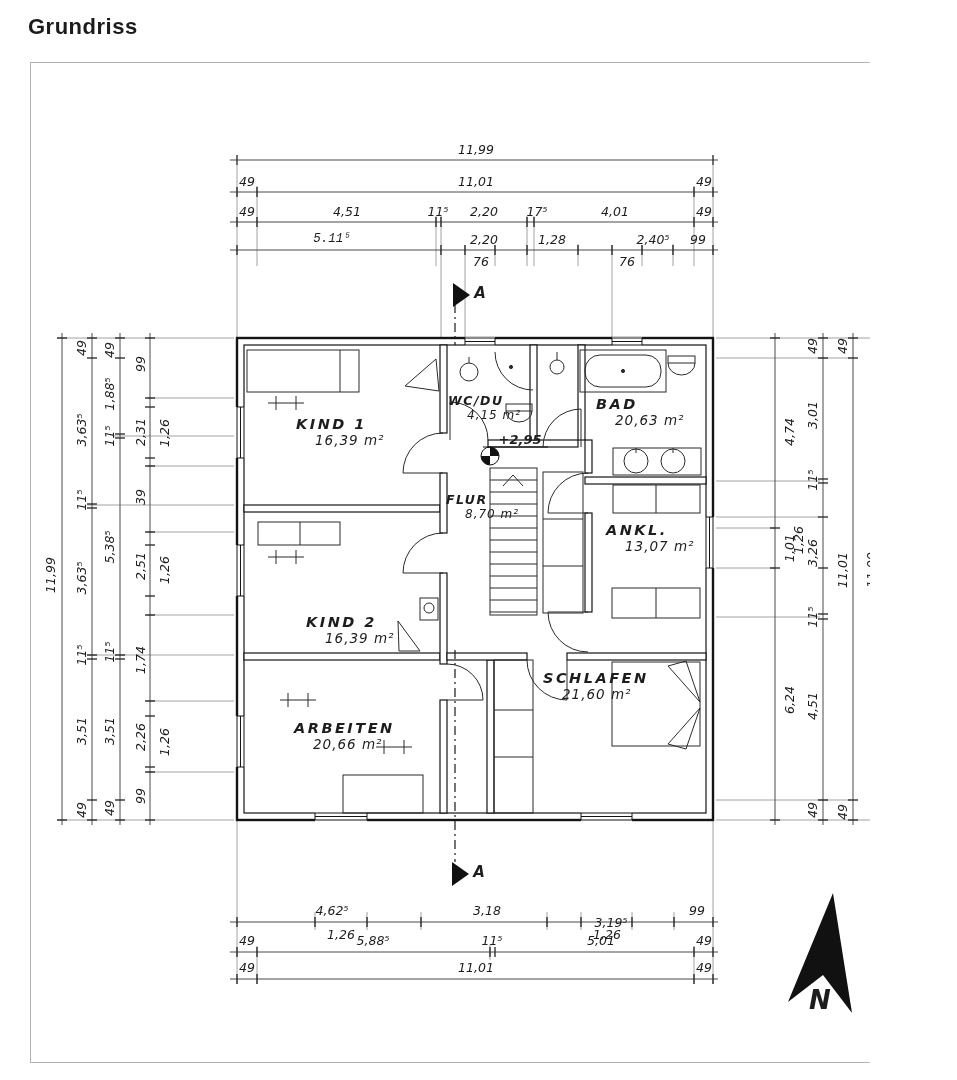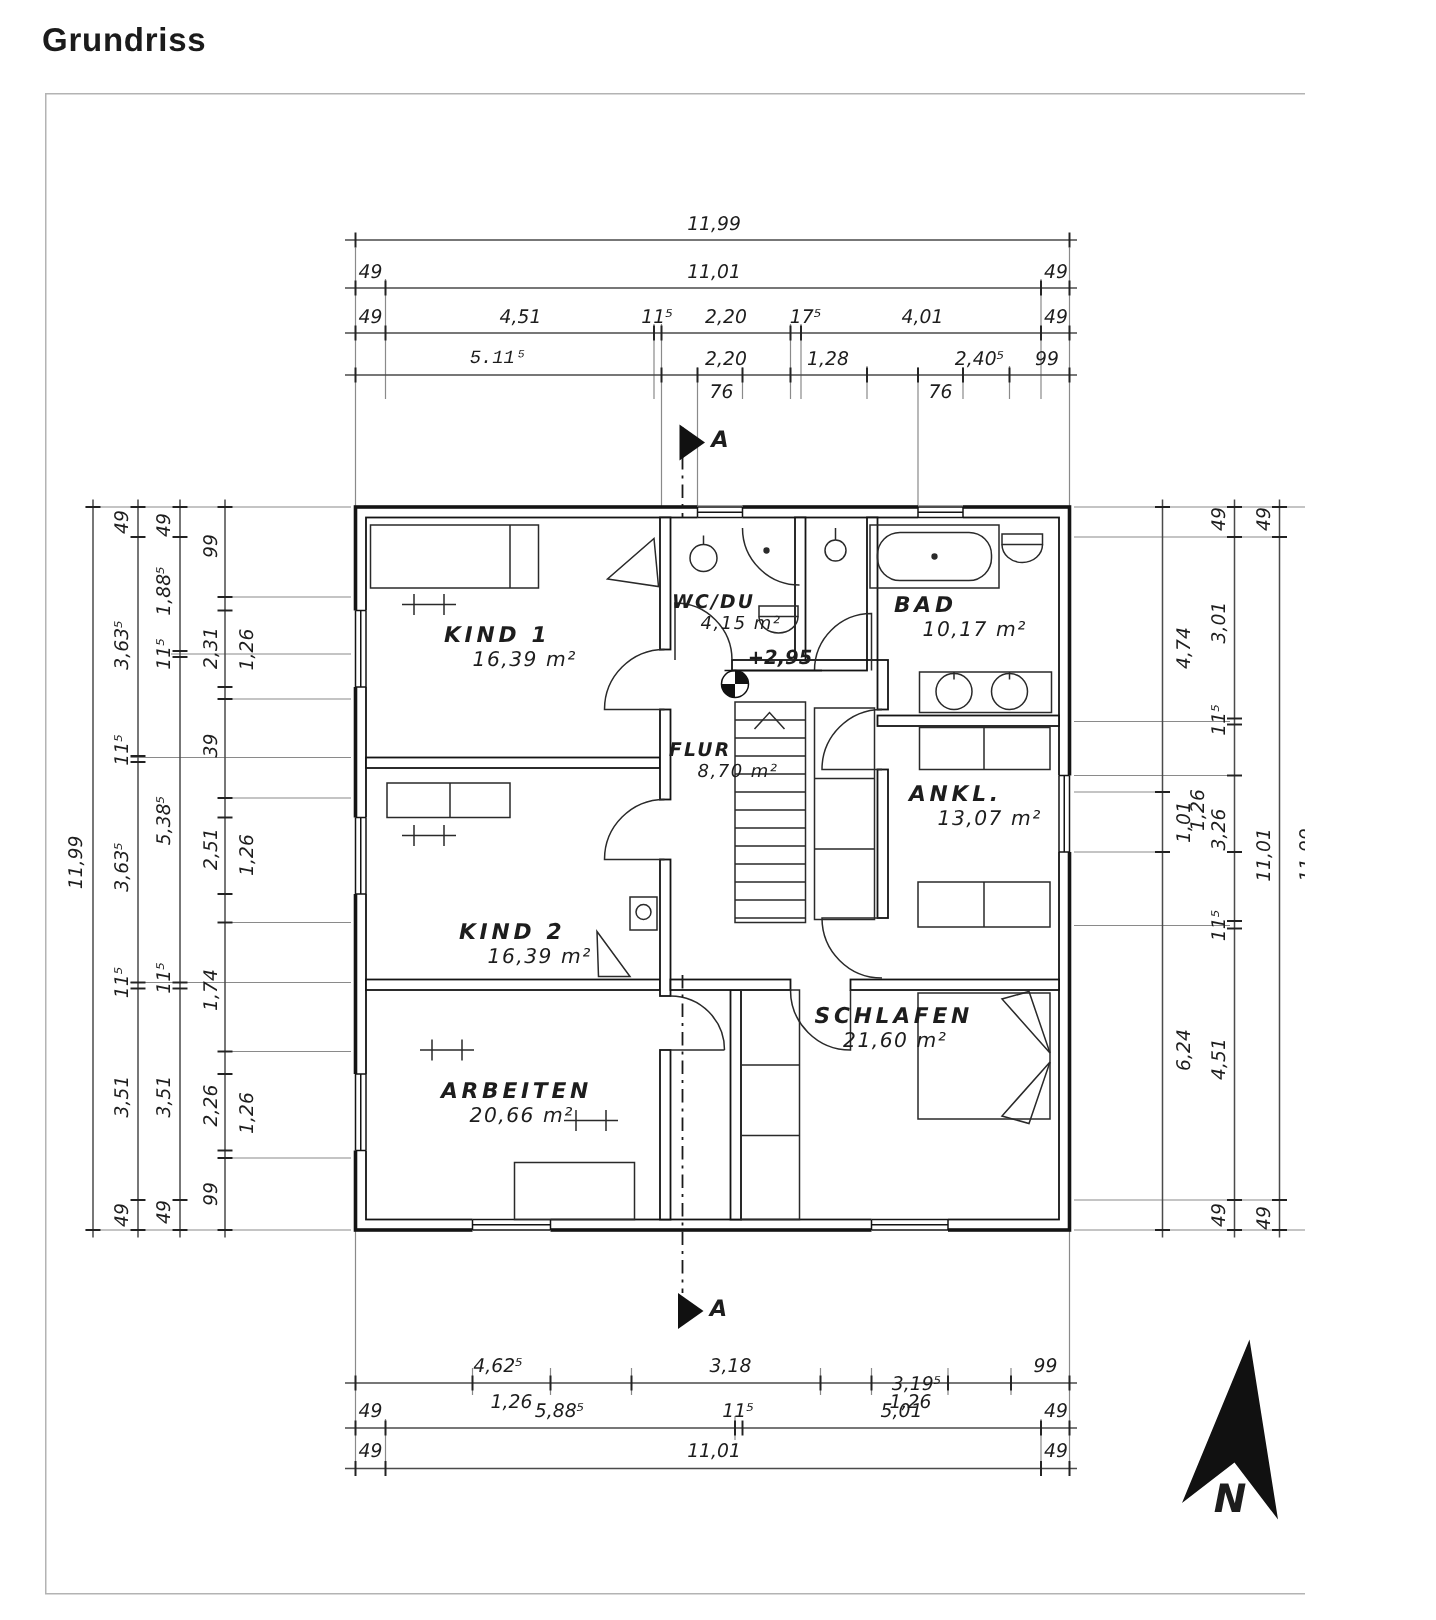--- a/index.html
+++ b/index.html
@@ -408,20 +408,20 @@
       <div class="room small" style="left: 446px; top: 492px;">
         <div class="rname">FLUR</div>
         <div class="rarea">8,70 m²</div>
       </div>
       <div class="room small" style="left: 448px; top: 393px;">
         <div class="rname">WC/DU</div>
         <div class="rarea">4,15 m²</div>
       </div>
       <div class="room" style="left: 596px; top: 396px;">
         <div class="rname">BAD</div>
-        <div class="rarea">10,17 m²</div>
+        <div class="rarea">20,63 m²</div>
       </div>
       <div class="room" style="left: 606px; top: 522px;">
         <div class="rname">ANKL.</div>
         <div class="rarea">13,07 m²</div>
       </div>
     </div>
 </div>
 
 </body></html>

